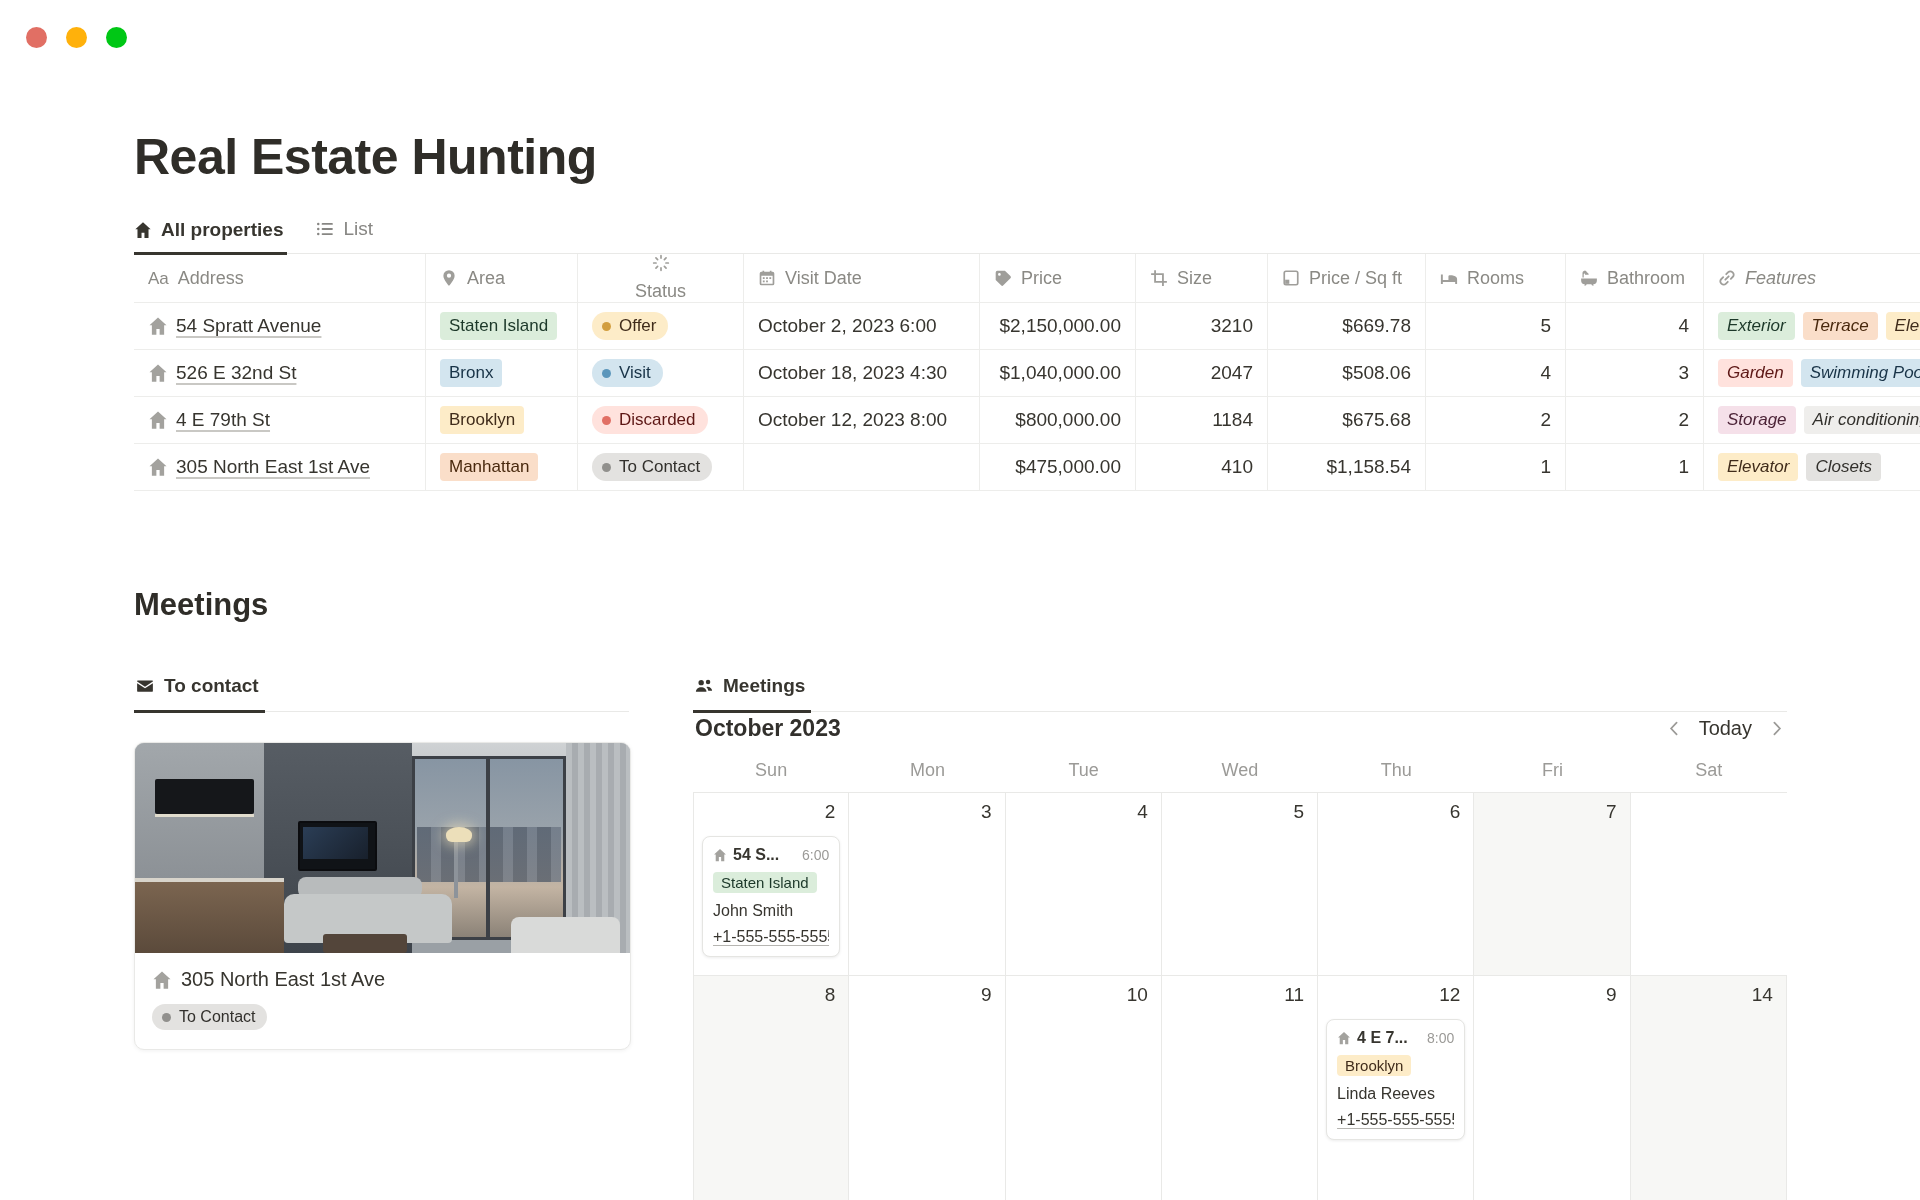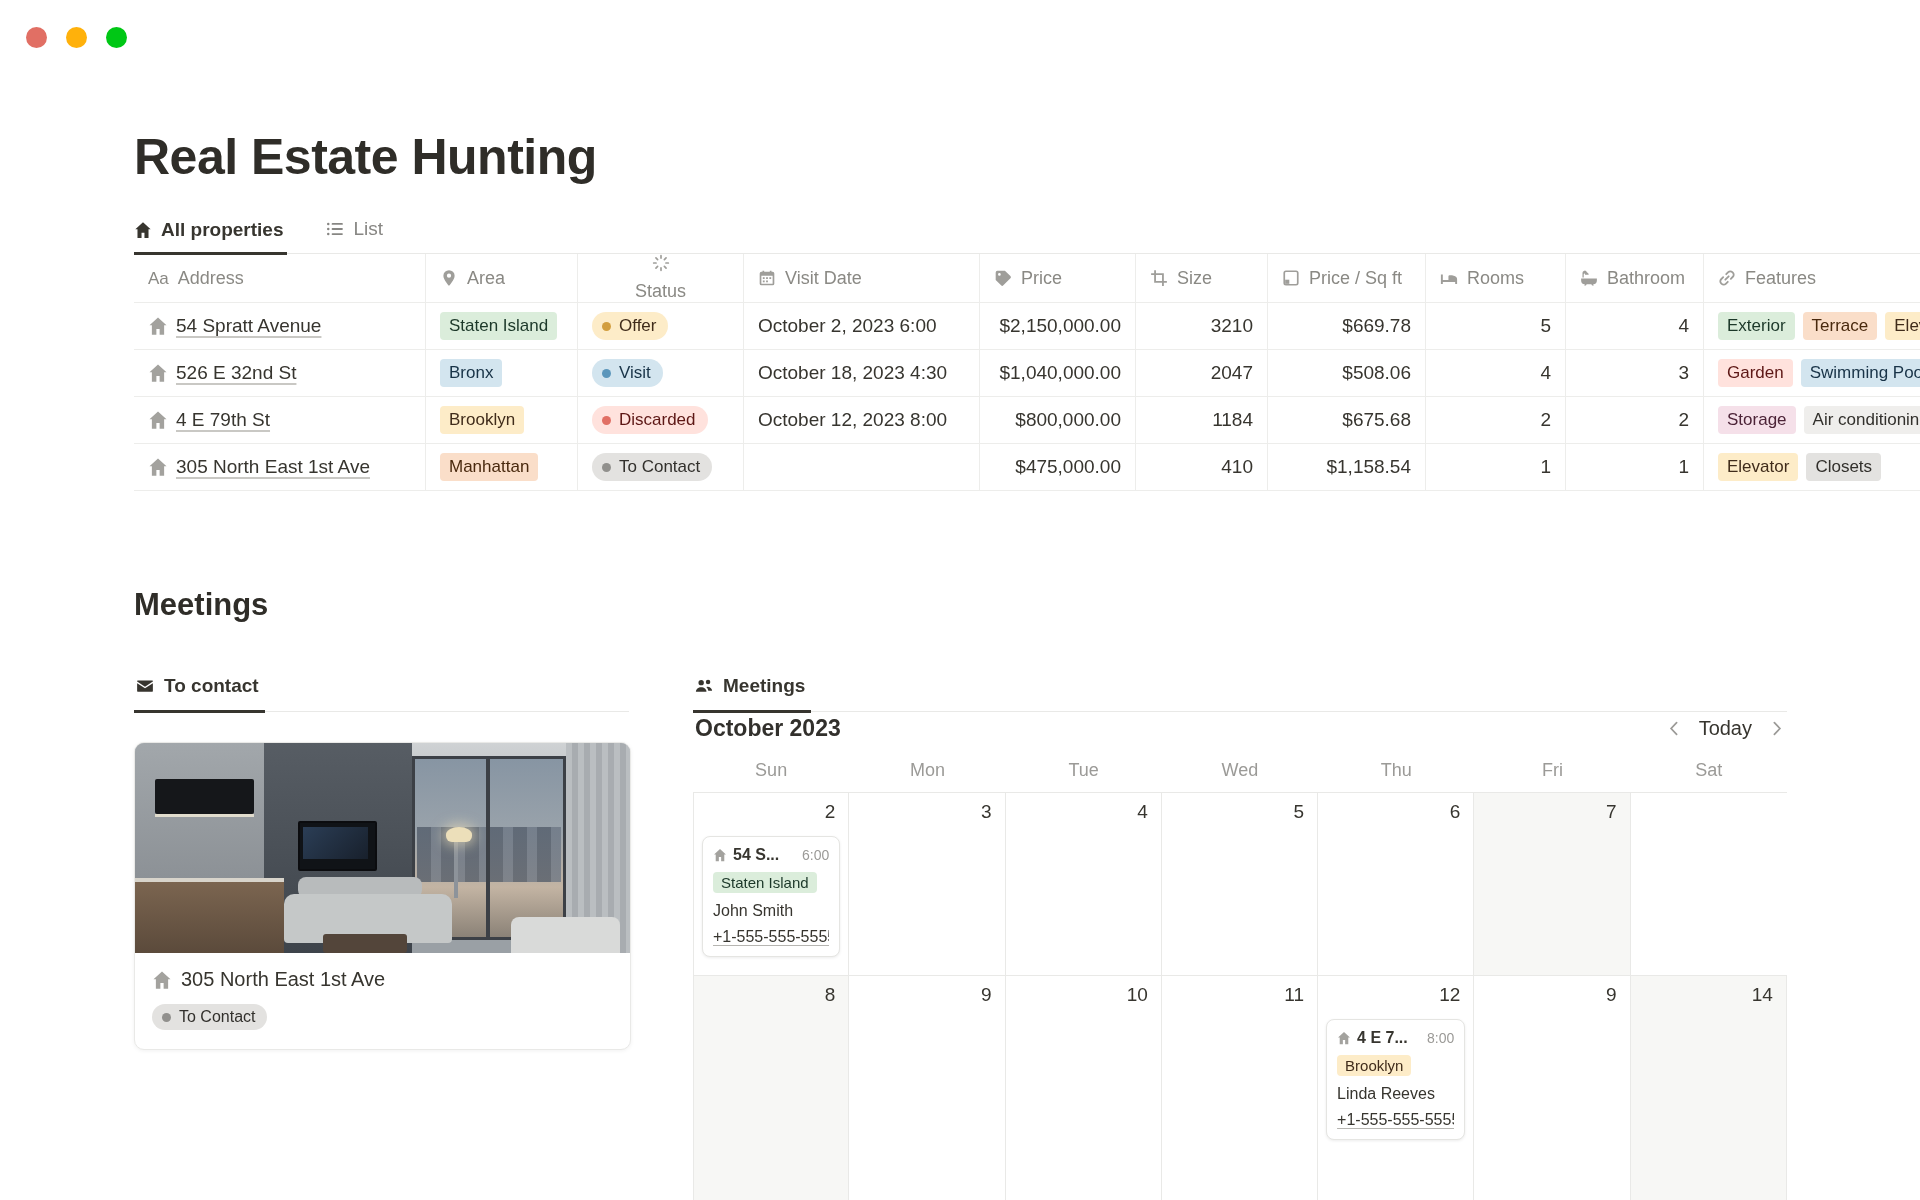--- a/index.html
+++ b/index.html
@@ -17,37 +17,37 @@
   h1.page-title{margin:0;font-size:50px;font-weight:700;letter-spacing:-.5px;color:#2f2d28;}
 
   
   .icon{display:inline-flex;align-items:center;justify-content:center;flex:none;}
   .icon svg{width:18px;height:18px;fill:currentColor;display:block;}
   .icon.small svg{width:14px;height:14px;}
   .icon.big svg{width:20px;height:20px;}
   .aa{font-size:17px;font-weight:500;color:inherit;line-height:1;}
 
   
-  .tabs-row{display:flex;gap:39px;align-items:flex-end;margin-top:32px;border-bottom:1px solid #e9e9e7;}
+  .tabs-row{display:flex;gap:29px;align-items:flex-end;margin-top:32px;border-bottom:1px solid #e9e9e7;}
   .tab{display:flex;align-items:center;gap:9px;font-size:19px;color:#878683;padding:0 4px 13px 0;cursor:pointer;}
   .tab.active{color:#37352f;font-weight:700;border-bottom:3px solid #37352f;margin-bottom:-2px;padding-bottom:11px;}
   .tab.active .icon{color:#37352f;}
   .tab .icon{color:#878683;}
 
   
   .table{width:100%;}
   .tr{display:flex;border-bottom:1px solid #ededeb;align-items:stretch;justify-content:space-between;}
   .th,.td{flex:0 0 auto;box-sizing:border-box;border-right:1px solid #ededeb;
     padding:0 14px;display:flex;align-items:center;overflow:hidden;}
   .th{min-height:37px;color:#8a8984;font-size:18px;gap:9px;}
   .th .icon{color:#9f9e9a;}
   .td{min-height:46px;font-size:19px;gap:8px;}
   .td.num{justify-content:flex-end;}
   .td.features{gap:8px;white-space:nowrap;flex-wrap:nowrap;}
-  .flex1{flex:1 1 auto !important;min-width:0;border-right:none !important;}
+  .flex1{flex:1 1 auto !important;min-width:0;border-right:none !important;font-style:italic;}
   .house{color:#a3a29e;}
   .addr-text{font-weight:500;text-decoration:underline;text-decoration-color:#c9c8c4;
     text-decoration-thickness:1.5px;text-underline-offset:3.5px;white-space:nowrap;}
 
   
   .tag{display:inline-block;padding:3px 9px;border-radius:4px;font-size:17px;line-height:1.25;white-space:nowrap;}
   .status-pill{display:inline-flex;align-items:center;gap:8px;padding:3px 12px 3px 10px;
     border-radius:999px;font-size:17px;line-height:1.25;white-space:nowrap;}
   .sdot{width:9px;height:9px;border-radius:50%;flex:none;}
   .bg-green{background:#DBEDDB;color:#1C3829;}

